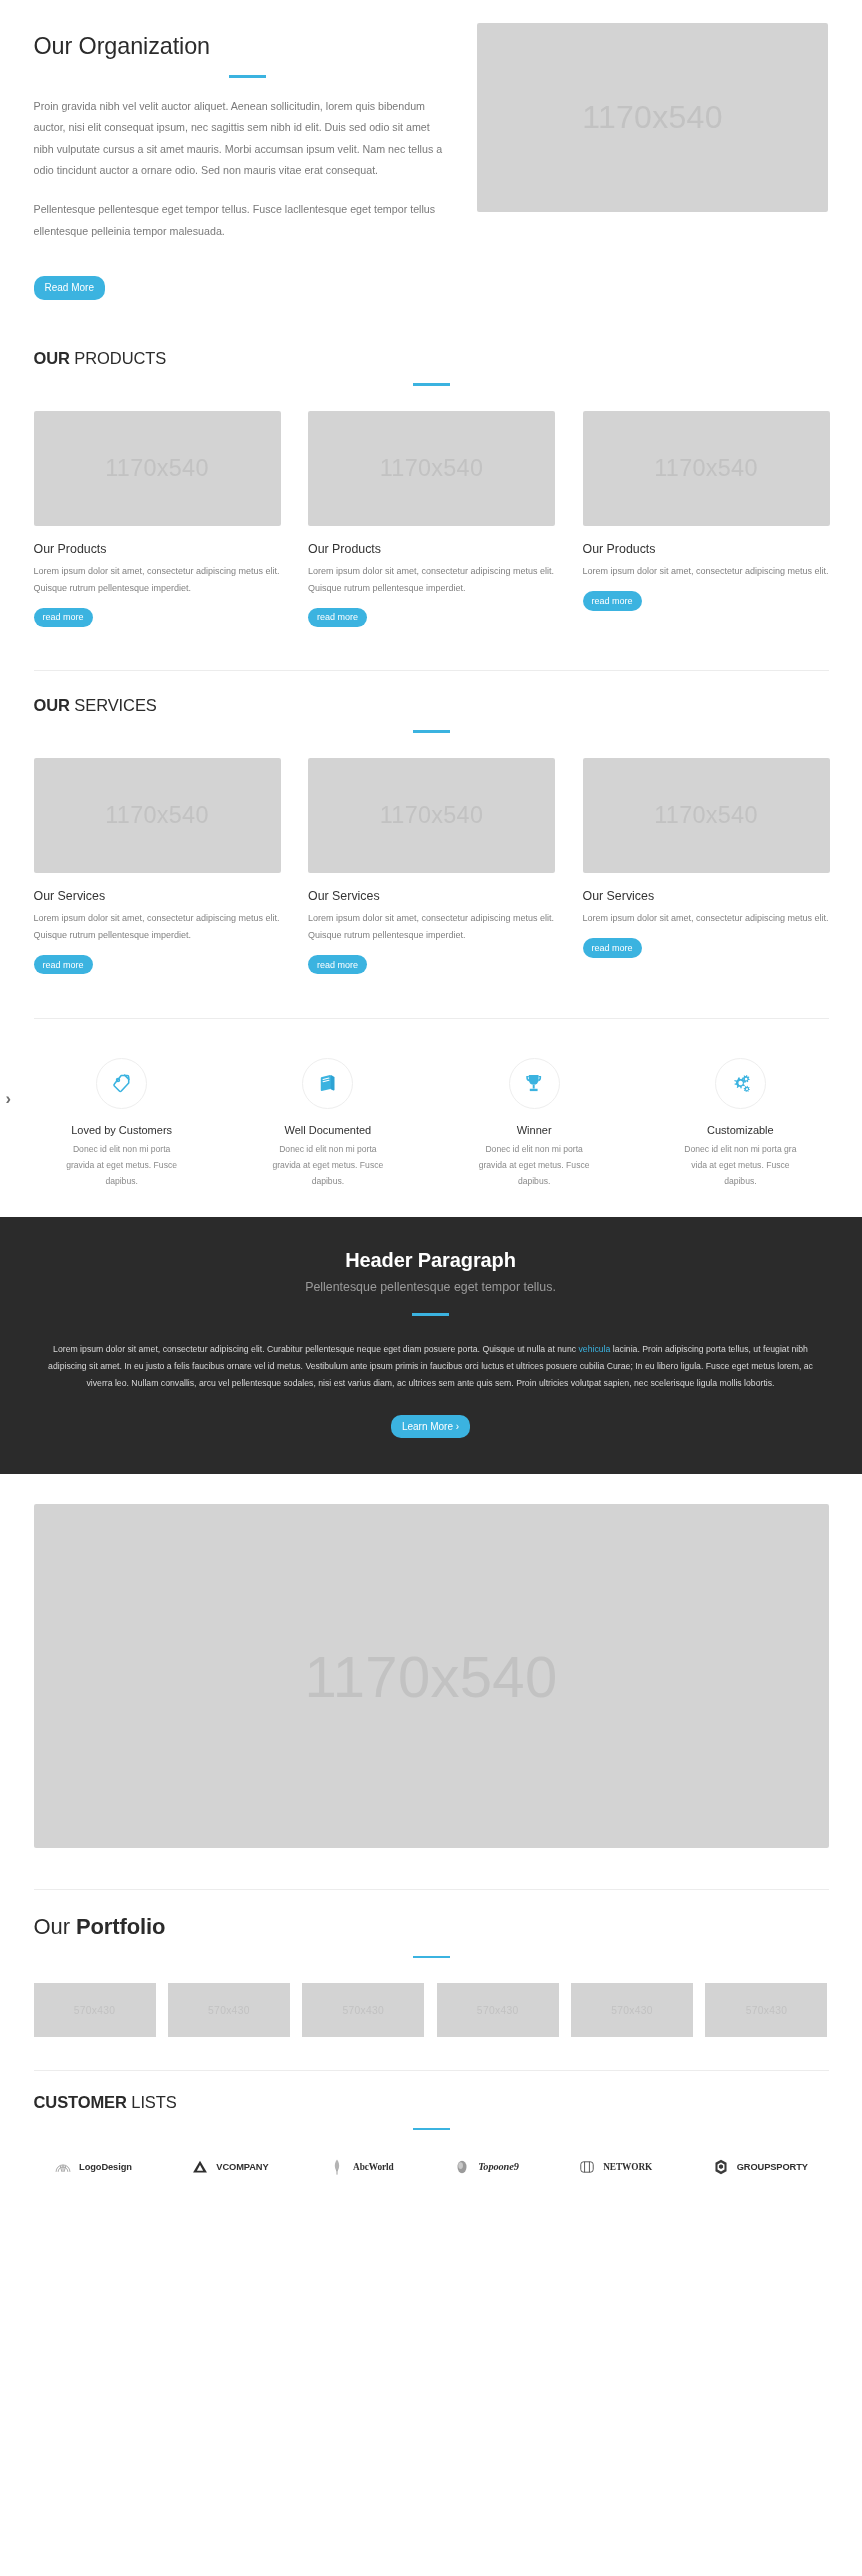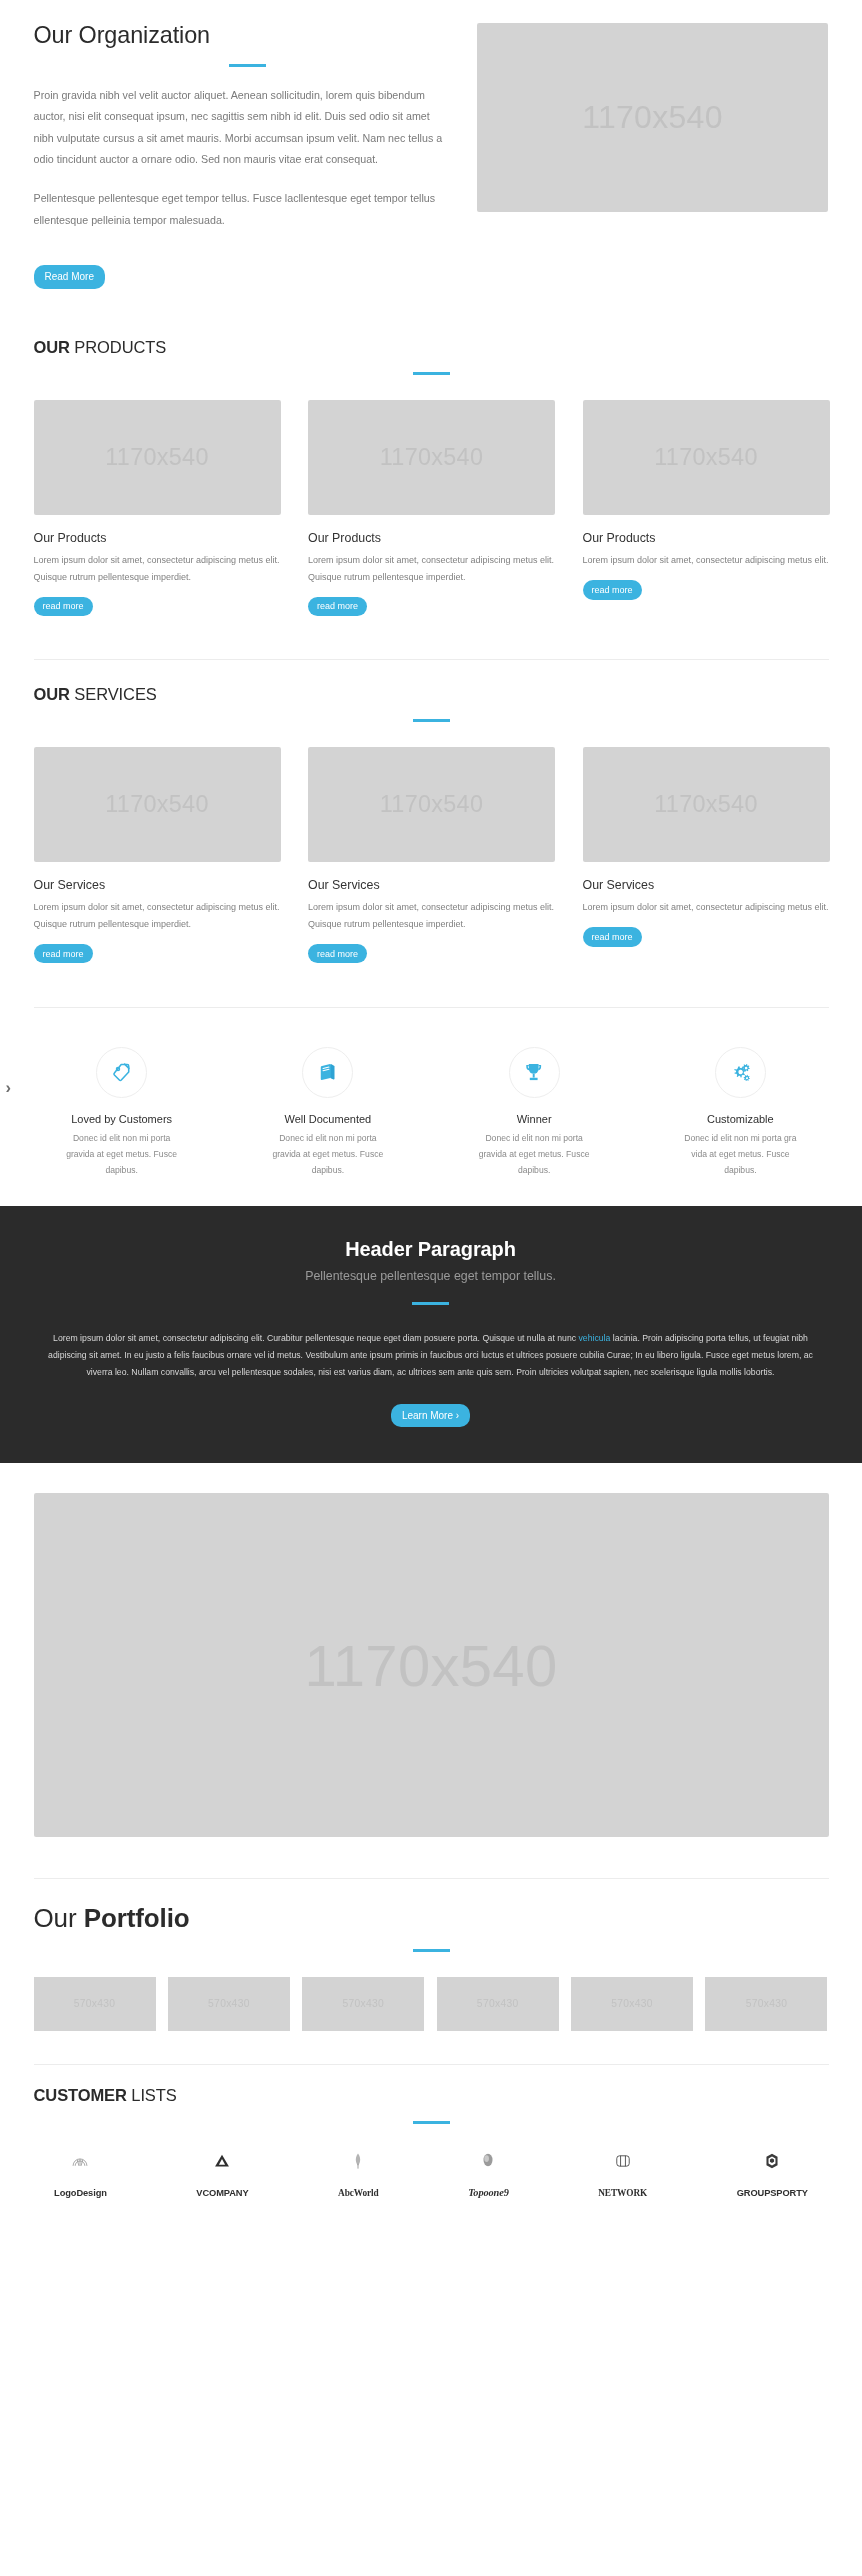--- a/index.html
+++ b/index.html
@@ -15,21 +15,21 @@
   .container { width: 795px; margin: 0 auto; }
 
   
   .blue-rule {
     width: 37px; height: 2.7px; background: #3bb3e0;
     margin: 0 auto;
   }
   .hr-line { height: 0.7px; background: #ececec; width: 100%; }
 
   .sec-title {
-    font-size: 26px; font-weight: 400; color: #2b2b2b;
+    font-size: 22px; font-weight: 400; color: #2b2b2b;
     letter-spacing: -0.1px; line-height: 1.1;
   }
   .sec-title b { font-weight: 700; }
 
   .lead {
     font-size: 10.7px; line-height: 2.0; color: #7a7a7a; font-weight: 400;
   }
 
   .btn {
     display: inline-block; background: #3bb3e0; color: #fff;
@@ -42,21 +42,21 @@
   .ph {
     background: #d3d3d3; color: #c2c2c2;
     display: flex; align-items: center; justify-content: center;
     font-size: 32px; font-weight: 400; letter-spacing: 0.3px;
     border-radius: 2.1px;
   }
 
   
   #organization { padding: 23.4px 0 0 0; }
   .org-grid { display: flex; gap: 27.5px; align-items: flex-start; }
-  .org-left { width: 416px; }
+  .org-left { width: 416px; margin-top: 11px; }
   .org-right { width: 351px; }
   .org-right .ph { width: 351px; height: 189px; }
   #organization .blue-rule { margin: 15px 0 0 195px; }
   .org-p1 { margin-top: 18px; }
   .org-p2 { margin-top: 18px; }
   .org-btn-row { margin-top: 34px; }
 
   
   .section-head { padding-top: 23.4px; }
   .section-head .blue-rule { margin-top: 16.5px; }
@@ -124,21 +124,21 @@
   #portfolio .grid { display: flex; gap: 12.4px; margin-top: 25px; }
   #portfolio .grid .ph {
     width: 122px; height: 54px; font-size: 10.3px; border-radius: 0;
   }
 
   
   #customers .logos {
     display: flex; justify-content: space-between;
     align-items: center; margin-top: 27.5px; padding: 0 20.6px;
   }
-  .logo-item { display: flex; align-items: center; gap: 18px; flex-direction: column; }
+  .logo-item { display: flex; align-items: center; gap: 7px; }
   .logo-item .mark { width: 18px; height: 18px; display: block; }
   .logo-item .name {
     font-size: 9.3px; font-weight: 700; color: #2f2f2f;
     letter-spacing: -0.1px; white-space: nowrap;
   }
   .logo-item .name.script {
     font-family: "Liberation Serif", serif; font-style: italic;
     font-size: 10.3px;
   }
   .logo-item .name.outline {

